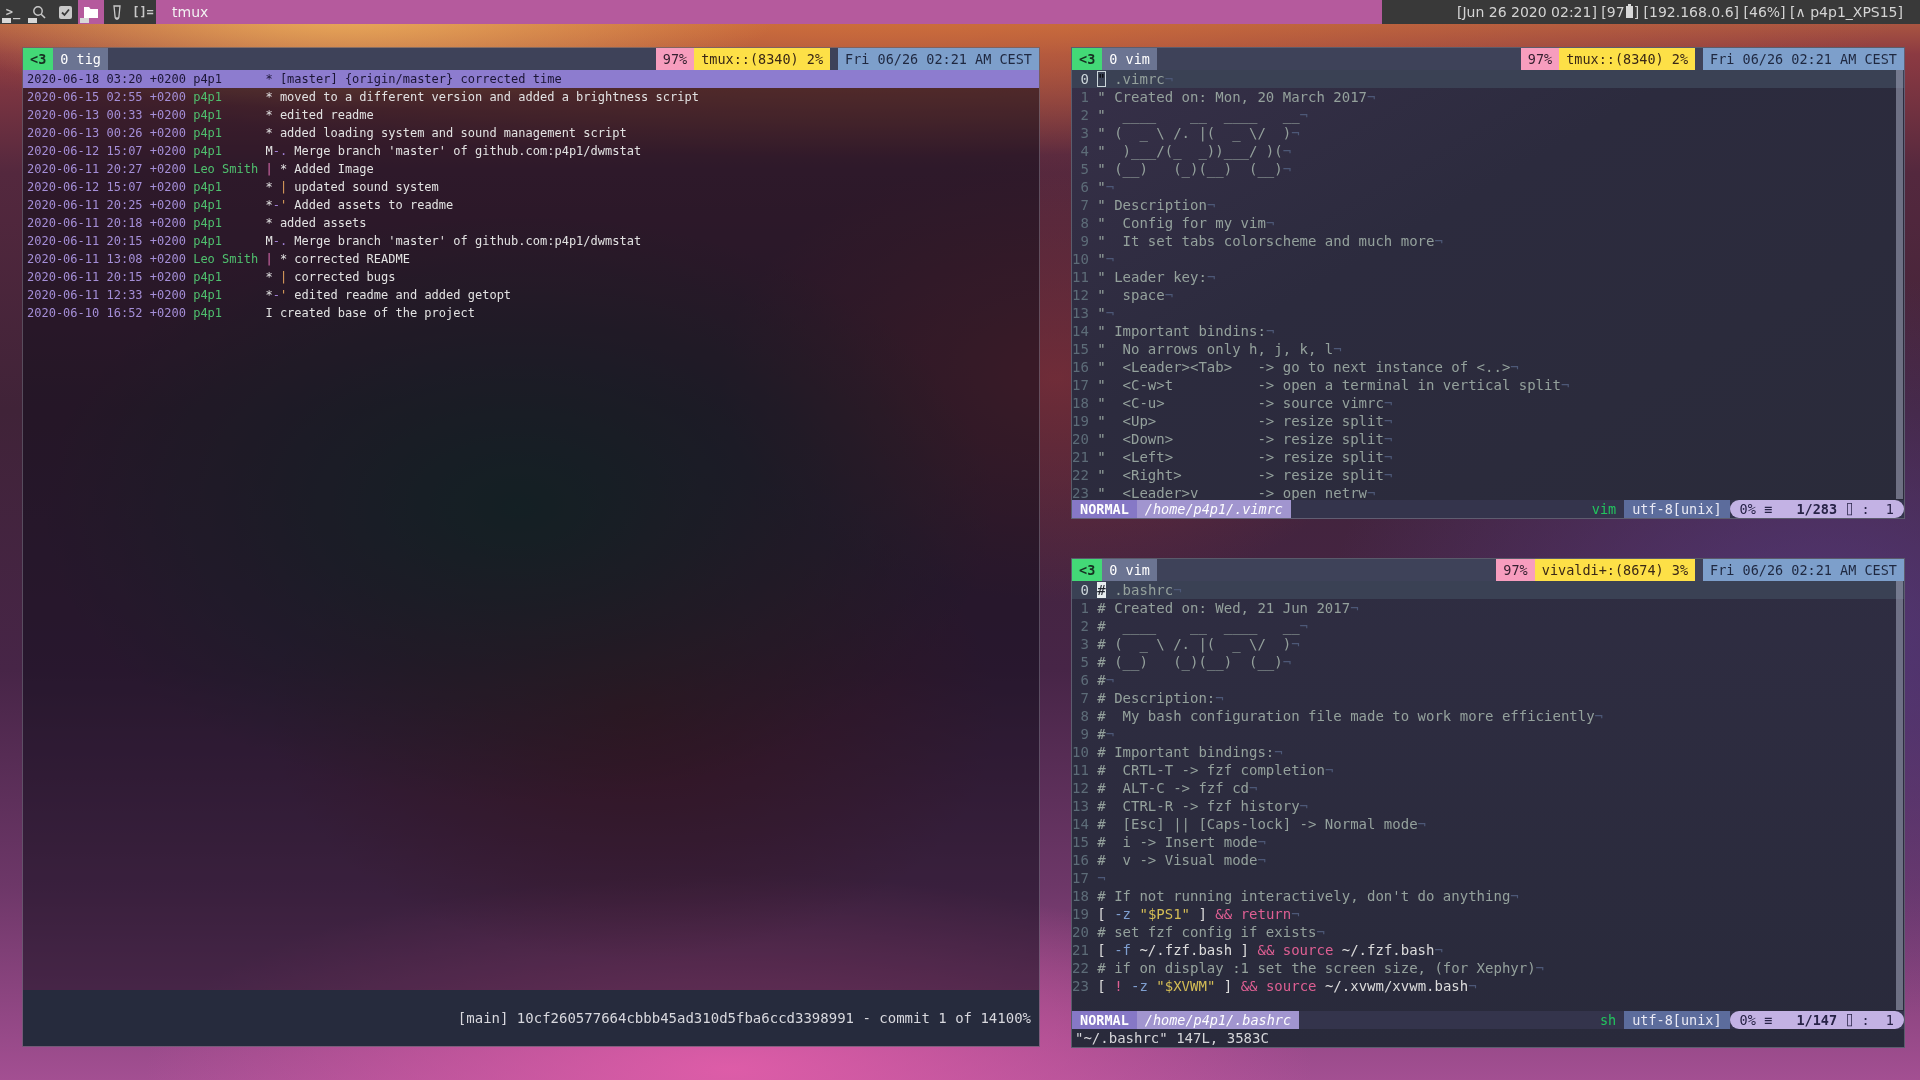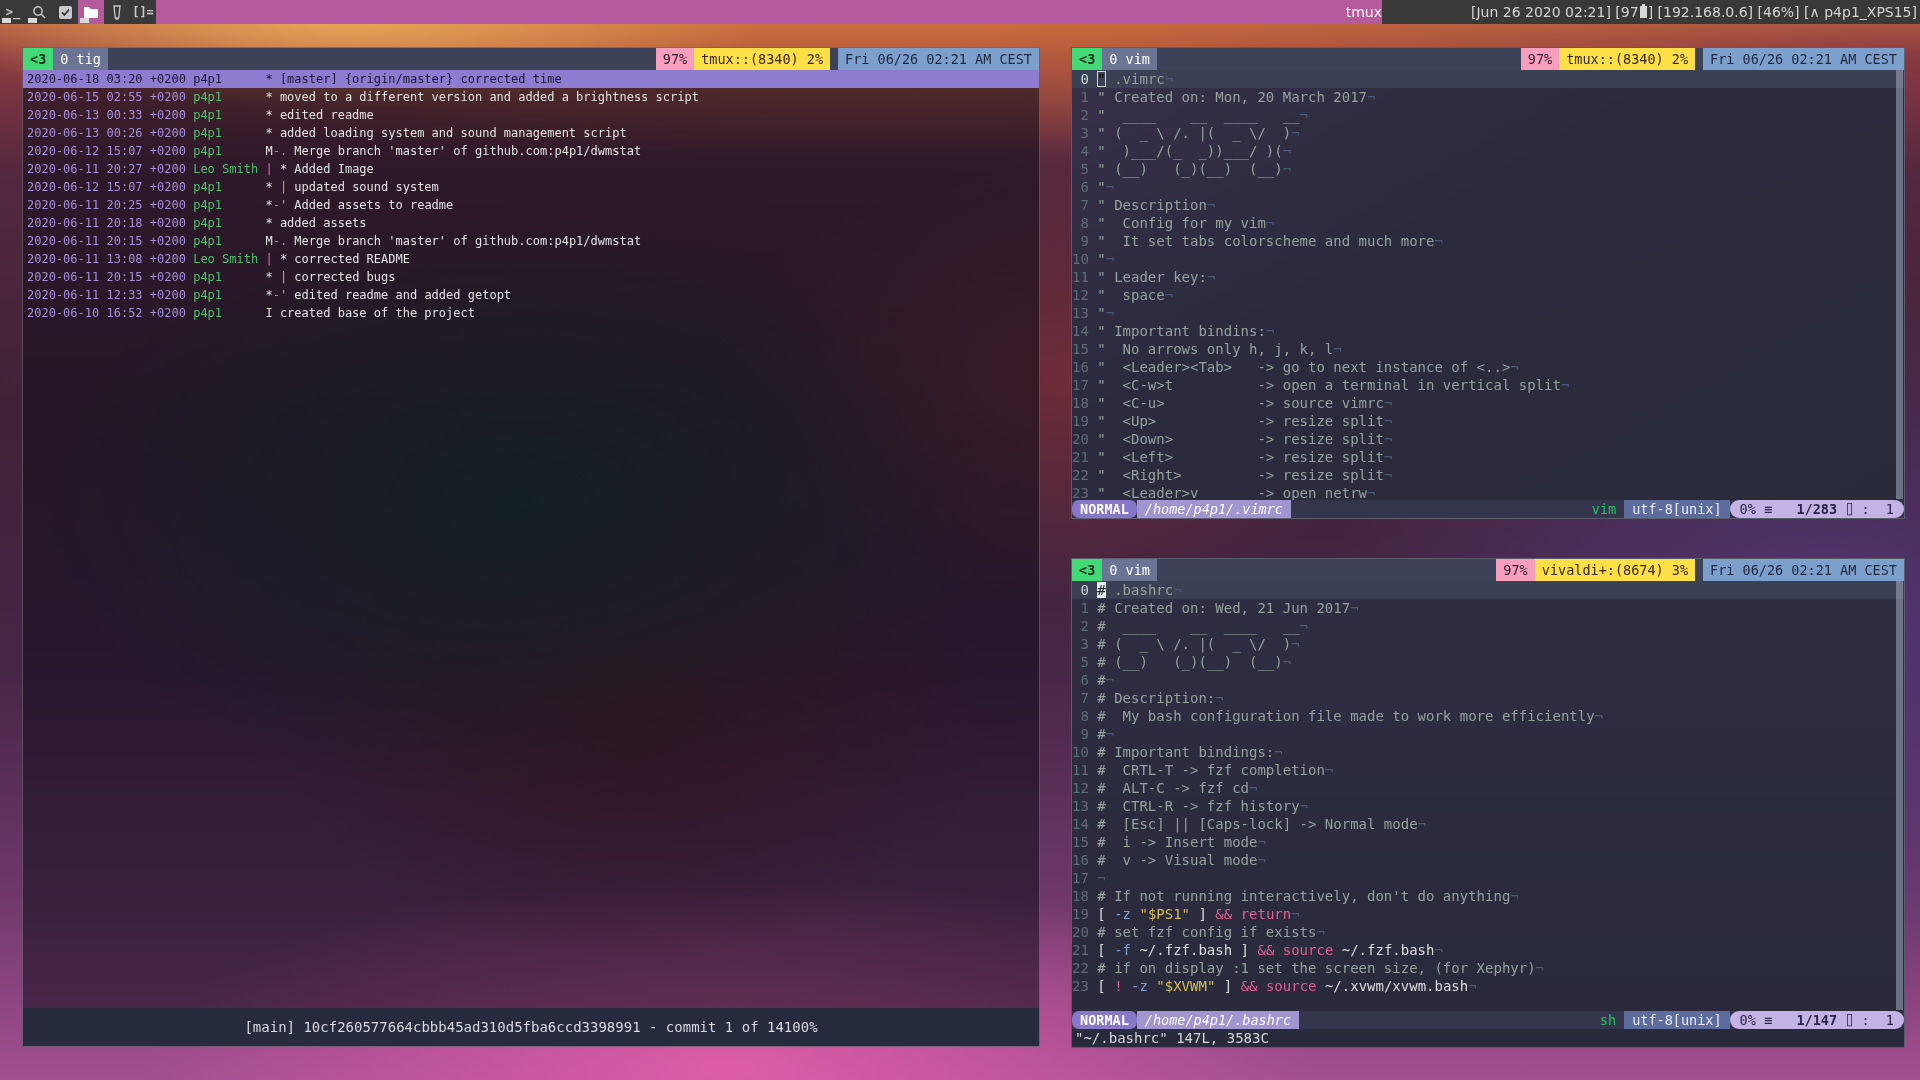--- a/index.html
+++ b/index.html
@@ -17,23 +17,23 @@
       radial-gradient(700px 520px at 95% 60%, rgba(86,60,130,0.8), rgba(86,60,130,0) 72%),
       linear-gradient(180deg,#c06a40 0%,#8c3a42 5%,#54283e 16%,#402338 38%,#472547 62%,#6d3768 82%,#a34f92 100%);
   }
   
   .topbar{position:absolute;left:0;top:0;width:1920px;height:24px;display:flex;background:#393939;
     font-family:"DejaVu Sans",sans-serif;font-size:14px;color:#c9c9c9;z-index:5;}
   .slot{width:26px;height:24px;display:flex;align-items:center;justify-content:center;position:relative;}
   .slot.active{background:#b55a9d;}
   .slot .glyph{font-family:"DejaVu Sans Mono",monospace;font-size:12px;font-weight:bold;color:#c9c9c9;}
   .ind{position:absolute;left:2px;bottom:1px;width:9px;height:5px;background:#d8d8d8;}
-  .tb-title{width:1226px;box-sizing:border-box;background:#b55a9d;color:#f2f2f2;line-height:24px;padding-left:16px;text-align:right;}
+  .tb-title{width:1226px;box-sizing:border-box;background:#b55a9d;color:#f2f2f2;line-height:24px;padding-left:16px;}
   .tb-status{flex:1;display:flex;align-items:center;justify-content:flex-end;white-space:pre;background:#393939;
-    color:#d4d4d4;padding-right:3px;}
+    color:#d4d4d4;padding-right:17px;}
   .batt{display:inline-block;width:7px;height:12px;background:#d8d8d8;position:relative;margin:0 1px;vertical-align:-1px;}
   .batt:before{content:"";position:absolute;top:-2px;left:2px;width:3px;height:2px;background:#d8d8d8;}
   
   .window{position:absolute;border:1px solid rgba(220,220,235,0.28);box-sizing:border-box;}
   .win-left{left:22px;top:47px;width:1018px;height:1000px;background:rgba(15,12,26,0.55);display:flex;flex-direction:column;}
   .win-tr{left:1071px;top:47px;width:834px;height:472px;background:linear-gradient(150deg,#373049 0%,#2c2b3e 40%,#2a2b3a 100%);}
   .win-br{left:1071px;top:558px;width:834px;height:490px;background:linear-gradient(180deg,#2f2d42 0%,#292a3b 100%);}
   
   .tmuxbar{height:22px;background:#3e4259;display:flex;align-items:stretch;font-size:13.5px;line-height:22px;white-space:pre;flex:0 0 auto;}
   .seg{padding:0 7px;}
@@ -48,39 +48,39 @@
   .trow{height:18px;padding-left:4px;}
   .td{color:#a58fd8;}
   .ta{color:#4fc06e;}
   .tm{color:#e2e2e2;}
   .g{color:#e2e2e2;}
   .gp{color:#9f7fd4;}
   .gm{color:#de6cb0;}
   .go{color:#e0a05c;}
   .trow.sel{background:#8d7ccf;}
   .trow.sel span{color:#1b1535 !important;}
-  .tig-status{margin-top:auto;height:22px;background:#262b3d;color:#d8d8de;display:flex;justify-content:center;
-    font-size:14px;line-height:22px;padding:8px 8px;white-space:pre;flex:0 0 auto;}
+  .tig-status{margin-top:auto;height:22px;background:#262b3d;color:#d8d8de;display:flex;justify-content:flex-end;
+    font-size:14px;line-height:22px;padding:17px 8px;white-space:pre;flex:0 0 auto;}
   
   .vrow{height:18px;white-space:pre;font-size:14px;line-height:18px;}
   .cursorline{background:#3a4154;}
   .nr{color:#5d6c78;}
   .cursorline .nr{color:#ccd6da;}
   .cm{color:#94a19c;}
   .w{color:#dcdcdc;}
   .bl{color:#7f9fd0;}
   .yl{color:#d4bd55;}
   .pk{color:#df5f93;}
   .eol{color:#4d5877;}
   .curb{background:#e8eef0;color:#20242e;}
   .curh{box-shadow:inset 0 0 0 1px #ccd6da;}
   .statusline{position:absolute;left:0;right:0;height:18px;background:#34344c;display:flex;font-size:13.5px;line-height:18px;white-space:pre;}
   .sl-bottom0{bottom:0;}
   .sl-bottom18{bottom:18px;}
-  .sl-mode{background:#8678c6;color:#ffffff;font-weight:bold;padding:0 8px;border-radius:7px;}
+  .sl-mode{background:#8678c6;color:#ffffff;font-weight:bold;padding:0 8px;}
   .sl-path{background:#a195cf;color:#fdfdff;padding:0 8px;font-style:italic;}
   .sl-ft{padding:0 8px;color:#22c55e;margin-left:auto;}
   .sl-enc{background:#5c6c9c;color:#e9e9f4;padding:0 8px;}
   .sl-pos{background:#c3b2e4;color:#282347;padding:0 10px;border-radius:9px;}
   .sl-pos b{font-weight:bold;}
   .exline{position:absolute;left:0;bottom:0;height:18px;color:#d6d6da;font-size:14px;line-height:18px;padding-left:3px;white-space:pre;}
   .vscroll{position:absolute;right:1px;width:7px;background:rgba(165,170,192,0.55);}
   .vs-tr{top:22px;bottom:19px;}
   .vs-br{top:22px;bottom:37px;}
   svg{display:block;}

